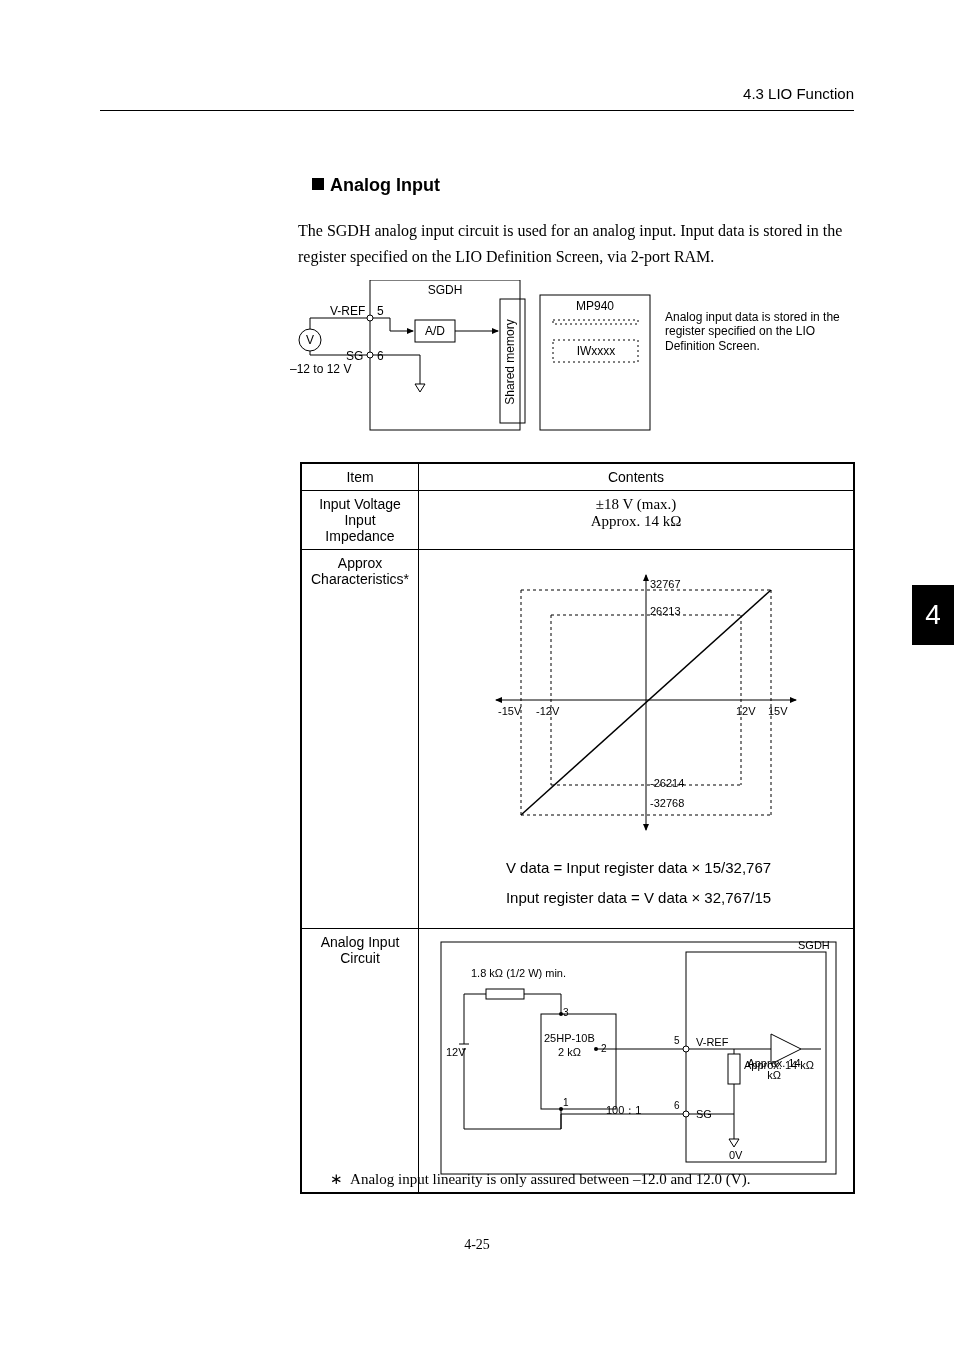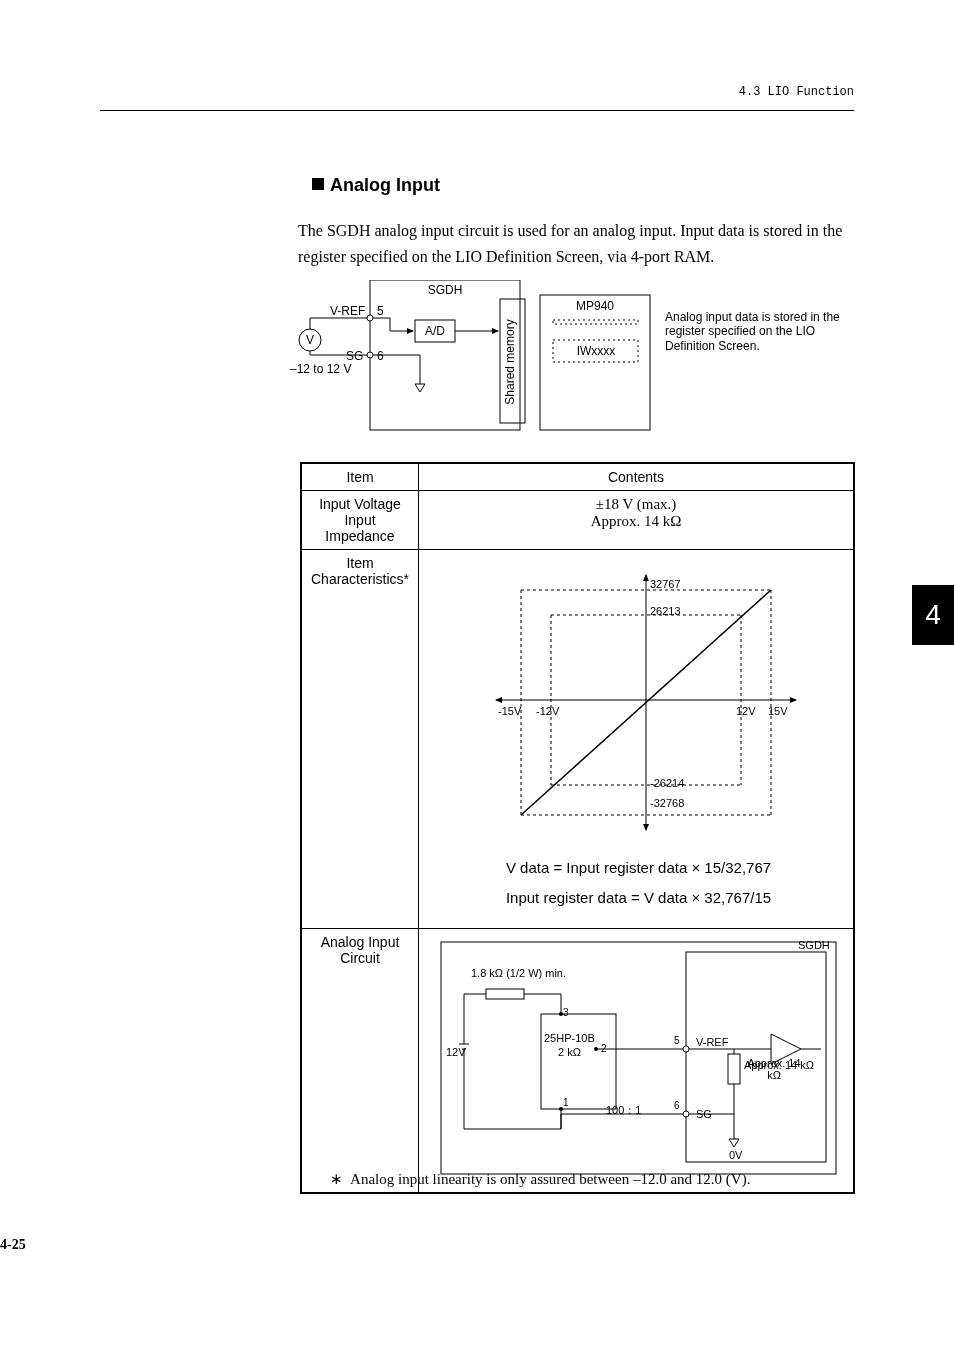--- a/index.html
+++ b/index.html
@@ -9,22 +9,22 @@
     height: 1351px;
     background: #fff;
     color: #000;
     position: relative;
     font-size: 15px;
   }
   .page-header {
     position: absolute;
     top: 85px;
     right: 100px;
-    font-size: 12px;
-    font-family: Liberation Mono, monospace;
+    font-size: 15px;
+    font-family: Liberation Sans, sans-serif;
   }
   .header-rule {
     position: absolute;
     top: 110px;
     left: 100px;
     right: 100px;
     border-top: 1px solid #000;
   }
   .chapter-tab {
     position: absolute;
@@ -120,39 +120,38 @@
     left: 330px;
     top: 1170px;
     font-family: "Times New Roman", Times, serif;
     font-size: 15px;
   }
   .page-num {
     position: absolute;
     left: 0;
     right: 0;
     bottom: 98px;
-    text-align: left;
+    text-align: center;
     font-family: "Times New Roman", Times, serif;
     font-size: 14px;
-    font-weight: bold;
   }
 </style>
 </head>
 <body>
 
 <div class="page-header">4.3  LIO Function</div>
 <div class="header-rule"></div>
 
 <div class="chapter-tab">4</div>
 
 <div class="section-heading">
   <span class="square"></span><span>Analog Input</span>
 </div>
 
-<div class="intro">The SGDH analog input circuit is used for an analog input. Input data is stored in the register specified on the LIO Definition Screen, via 4-port RAM.</div>
+<div class="intro">The SGDH analog input circuit is used for an analog input. Input data is stored in the register specified on the LIO Definition Screen, via 2-port RAM.</div>
 
 <div class="block-diagram">
   <svg viewBox="0 0 560 165" width="560" height="165" font-family="Arial, Helvetica, sans-serif" font-size="12">
     <defs>
       <marker id="arrow" markerWidth="8" markerHeight="8" refX="6" refY="3" orient="auto">
         <path d="M0,0 L7,3 L0,6 Z" fill="#000"></path>
       </marker>
     </defs>
 
     <rect x="80" y="0" width="150" height="150" fill="none" stroke="#000"></rect>
@@ -214,21 +213,21 @@
       <td>
         <span>Input Voltage</span><br>
         <span>Input Impedance</span>
       </td>
       <td class="serif">
         <span>±18 V (max.)</span><br>
         <span>Approx. 14 kΩ</span>
       </td>
     </tr>
     <tr>
-      <td>Item Characteristics*</td>
+      <td>Approx Characteristics*</td>
       <td class="input-char-cell">
         
         <svg viewBox="0 0 420 290" width="420" height="290" font-family="Arial, Helvetica, sans-serif" font-size="11">
           <defs>
             <marker id="ahead" markerWidth="8" markerHeight="8" refX="6" refY="3" orient="auto">
               <path d="M0,0 L7,3 L0,6 Z" fill="#000"></path>
             </marker>
             <marker id="atail" markerWidth="8" markerHeight="8" refX="1" refY="3" orient="auto">
               <path d="M7,0 L0,3 L7,6 Z" fill="#000"></path>
             </marker>

